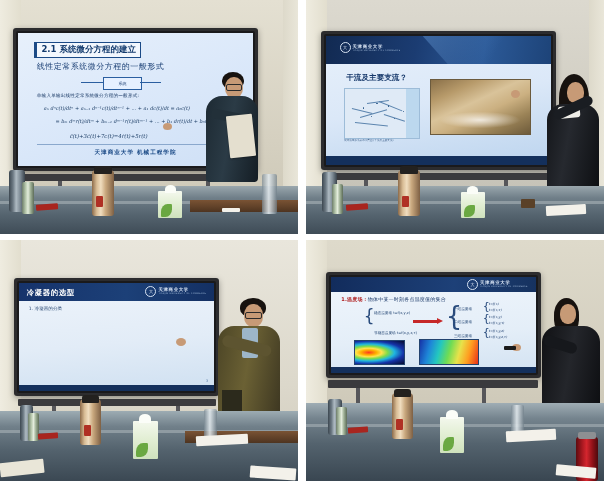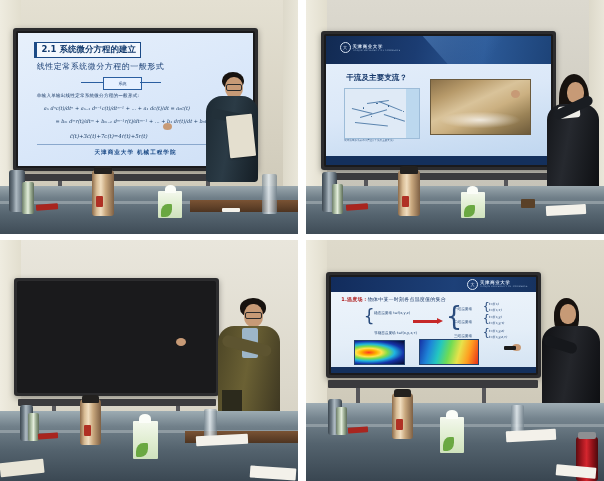--- a/index.html
+++ b/index.html
@@ -254,20 +254,36 @@
     <div class="paper" style="left:240px;bottom:19px;width:40px;height:10px;transform:rotate(-3deg);"></div>
     <div style="position:absolute;left:215px;bottom:26px;width:14px;height:9px;background:#5a4128;border-radius:1px;"></div>
   </div>
 
   <div class="panel">
     <div class="wall" style="background:linear-gradient(180deg,#e9e6dc 0%,#dcd8cb 60%,#cfcabb 100%);"></div>
     <div class="wall-left"></div>
 
     <div class="tvframe" style="left:14px;top:38px;width:205px;height:118px;">
       <div class="tvbezel"></div>
+      <div class="screen">
+        <div class="slide3">
+          <div class="s3-header"></div>
+          <div class="s3-title">冷凝器的选型</div>
+          <div class="logo" style="right:4%;top:2.5%;">
+            <div class="logo-mark">大</div>
+            <div>
+              <div class="logo-txt">天津商业大学</div>
+              <div class="logo-sub">TIANJIN UNIVERSITY OF COMMERCE</div>
+            </div>
+          </div>
+          <div class="s3-item">1. 冷凝器的分类</div>
+          <div class="s3-pagenum">3</div>
+          <div class="s3-foot"></div>
+        </div>
+      </div>
     </div>
     <div class="tvbar" style="left:18px;top:159px;width:198px;height:7px;"></div>
     <div class="tvstand" style="left:52px;top:166px;width:4px;height:22px;"></div>
     <div class="tvstand" style="left:176px;top:166px;width:4px;height:22px;"></div>
 
     <div class="person">
       <div class="hair" style="left:240px;top:58px;width:26px;height:19px;"></div>
       <div class="head" style="left:244px;top:64px;width:19px;height:23px;"></div>
       <div class="glasses" style="left:245px;top:72px;width:15px;height:5px;"></div>
       <div class="body" style="left:218px;top:86px;width:62px;height:106px;background:linear-gradient(100deg,#4c4526,#6b6134 45%,#3a3420);"></div>

